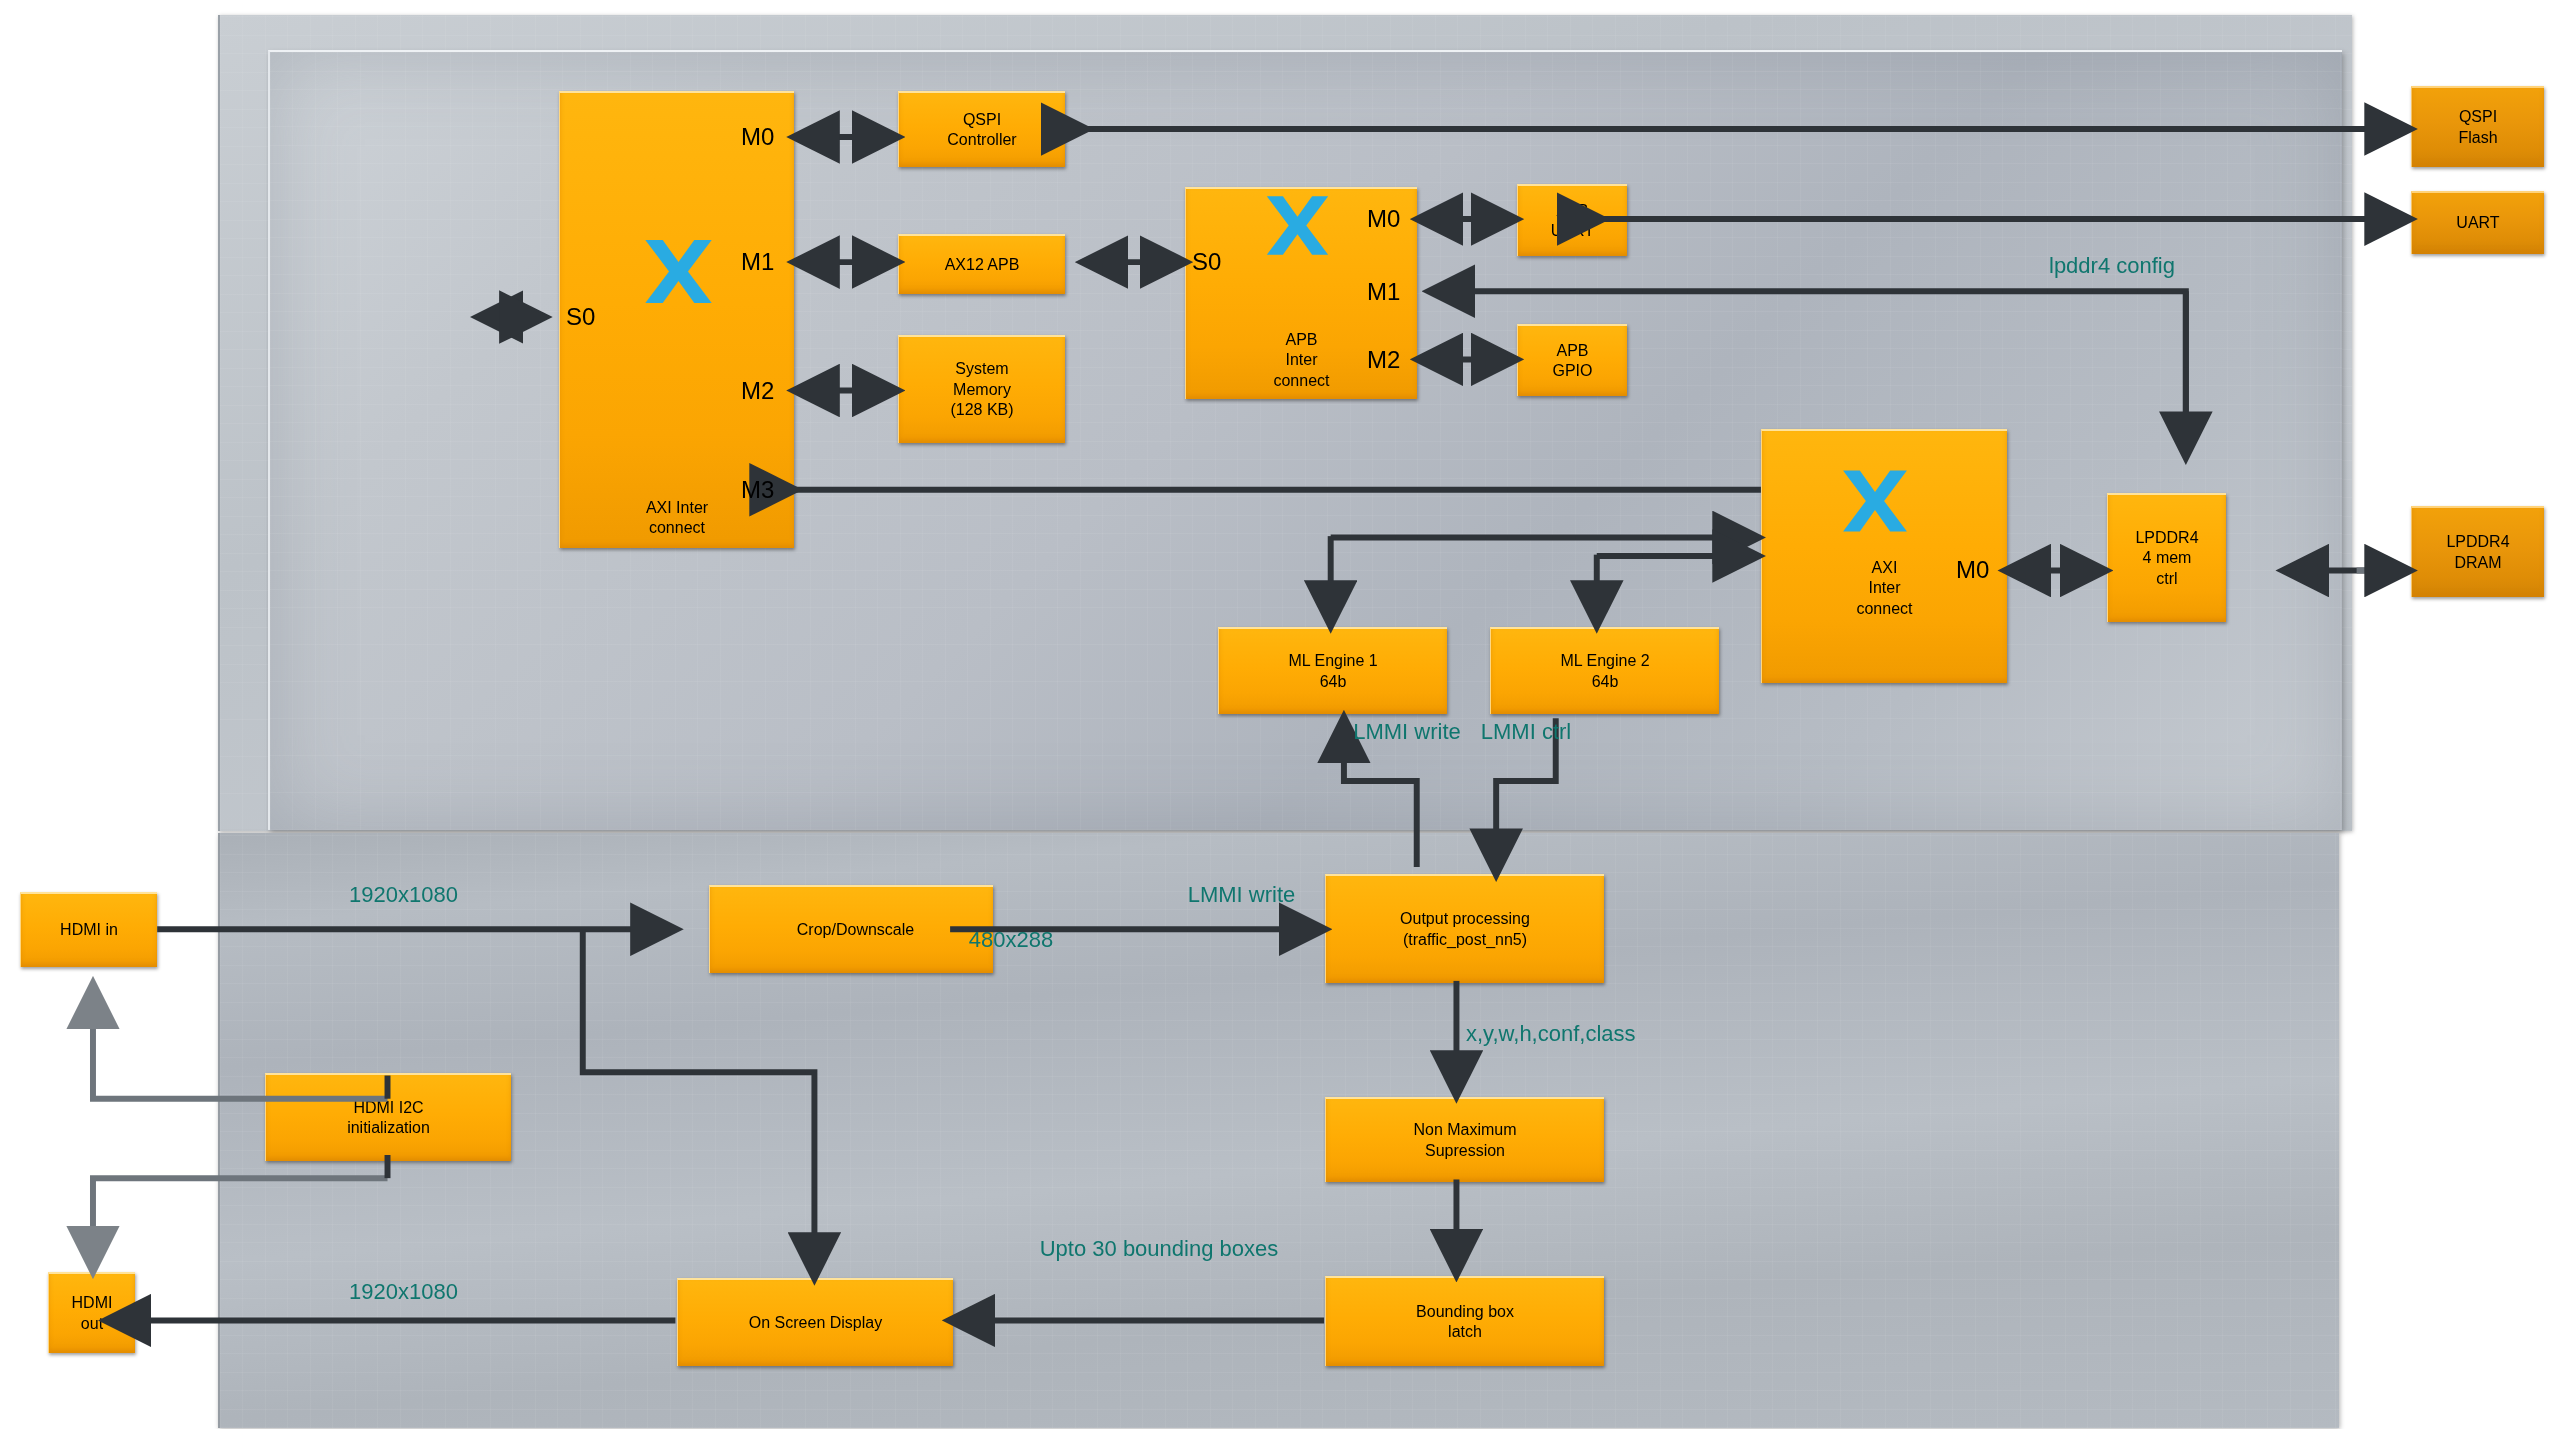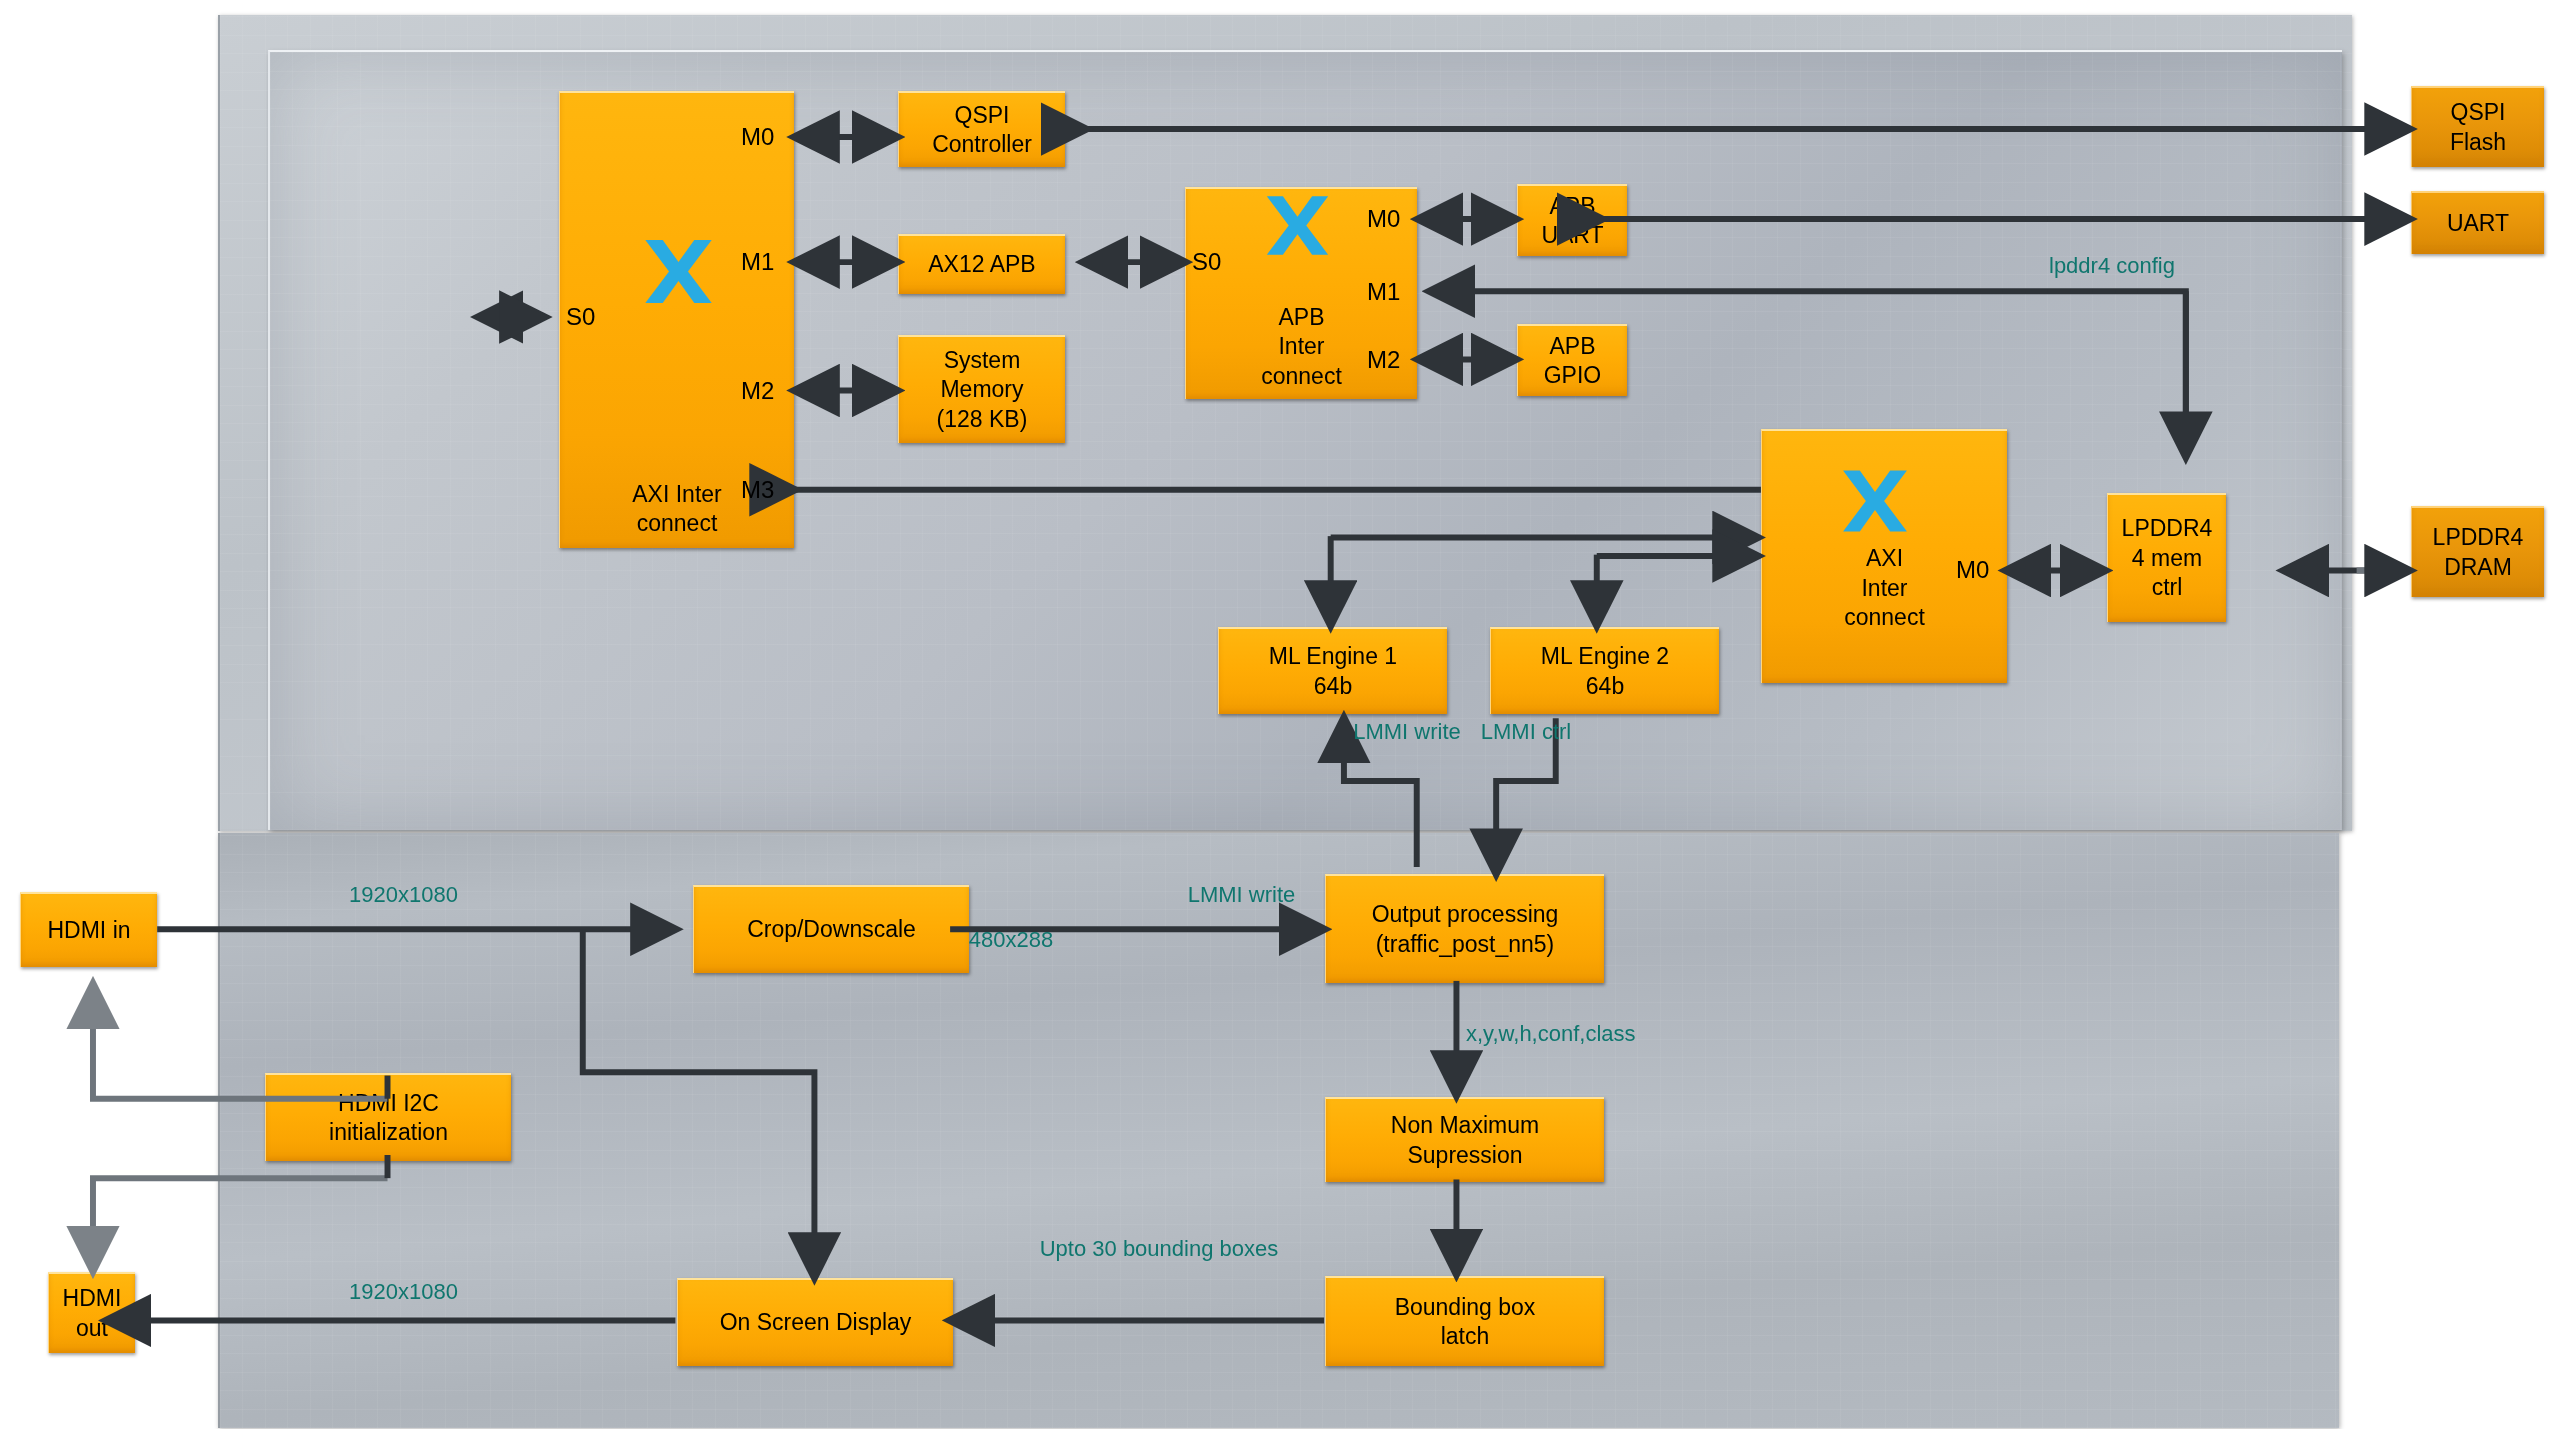--- a/index.html
+++ b/index.html
@@ -43,21 +43,21 @@
   .blk{
     position:absolute;
     display:flex;align-items:center;justify-content:center;
     text-align:center;
     color:#000;
     line-height:1.28;
     background:linear-gradient(180deg,#ffb60e 0%,#ffac04 46%,#fba502 75%,#f09a00 100%);
     border-top:2px solid #ffe39a;
     border-left:1.3px solid #ffd780;
     box-shadow:1.3px 2px 3.3px rgba(0,0,0,.38), inset 0 -3.3px 4px rgba(216,128,0,.5);
-    font-size:23px;
+    font-size:16px;
     z-index:6;
   }
   .blk.dark{
     background:linear-gradient(180deg,#f2a10a 0%,#e9960a 45%,#df8d06 78%,#d28305 100%);
     border-top:2px solid #ffd37a;
     border-left:1.3px solid #f7c569;
   }
   .blk span{display:block;}
 
   
@@ -311,21 +311,21 @@
     <span>HDMI in</span>
   </div>
 
   <div class="blk" style="left:265px;top:1073px;width:245px;height:86px;">
     <div>
       <span>HDMI I2C</span>
       <span>initialization</span>
     </div>
   </div>
 
-  <div class="blk" style="left:693px;top:885px;width:275px;height:86px;">
+  <div class="blk" style="left:709px;top:885px;width:275px;height:86px;padding-left:8px;">
     <span>Crop/Downscale</span>
   </div>
 
   <div class="blk" style="left:1325px;top:874px;width:278px;height:107px;">
     <div>
       <span>Output processing</span>
       <span>(traffic_post_nn5)</span>
     </div>
   </div>
 

